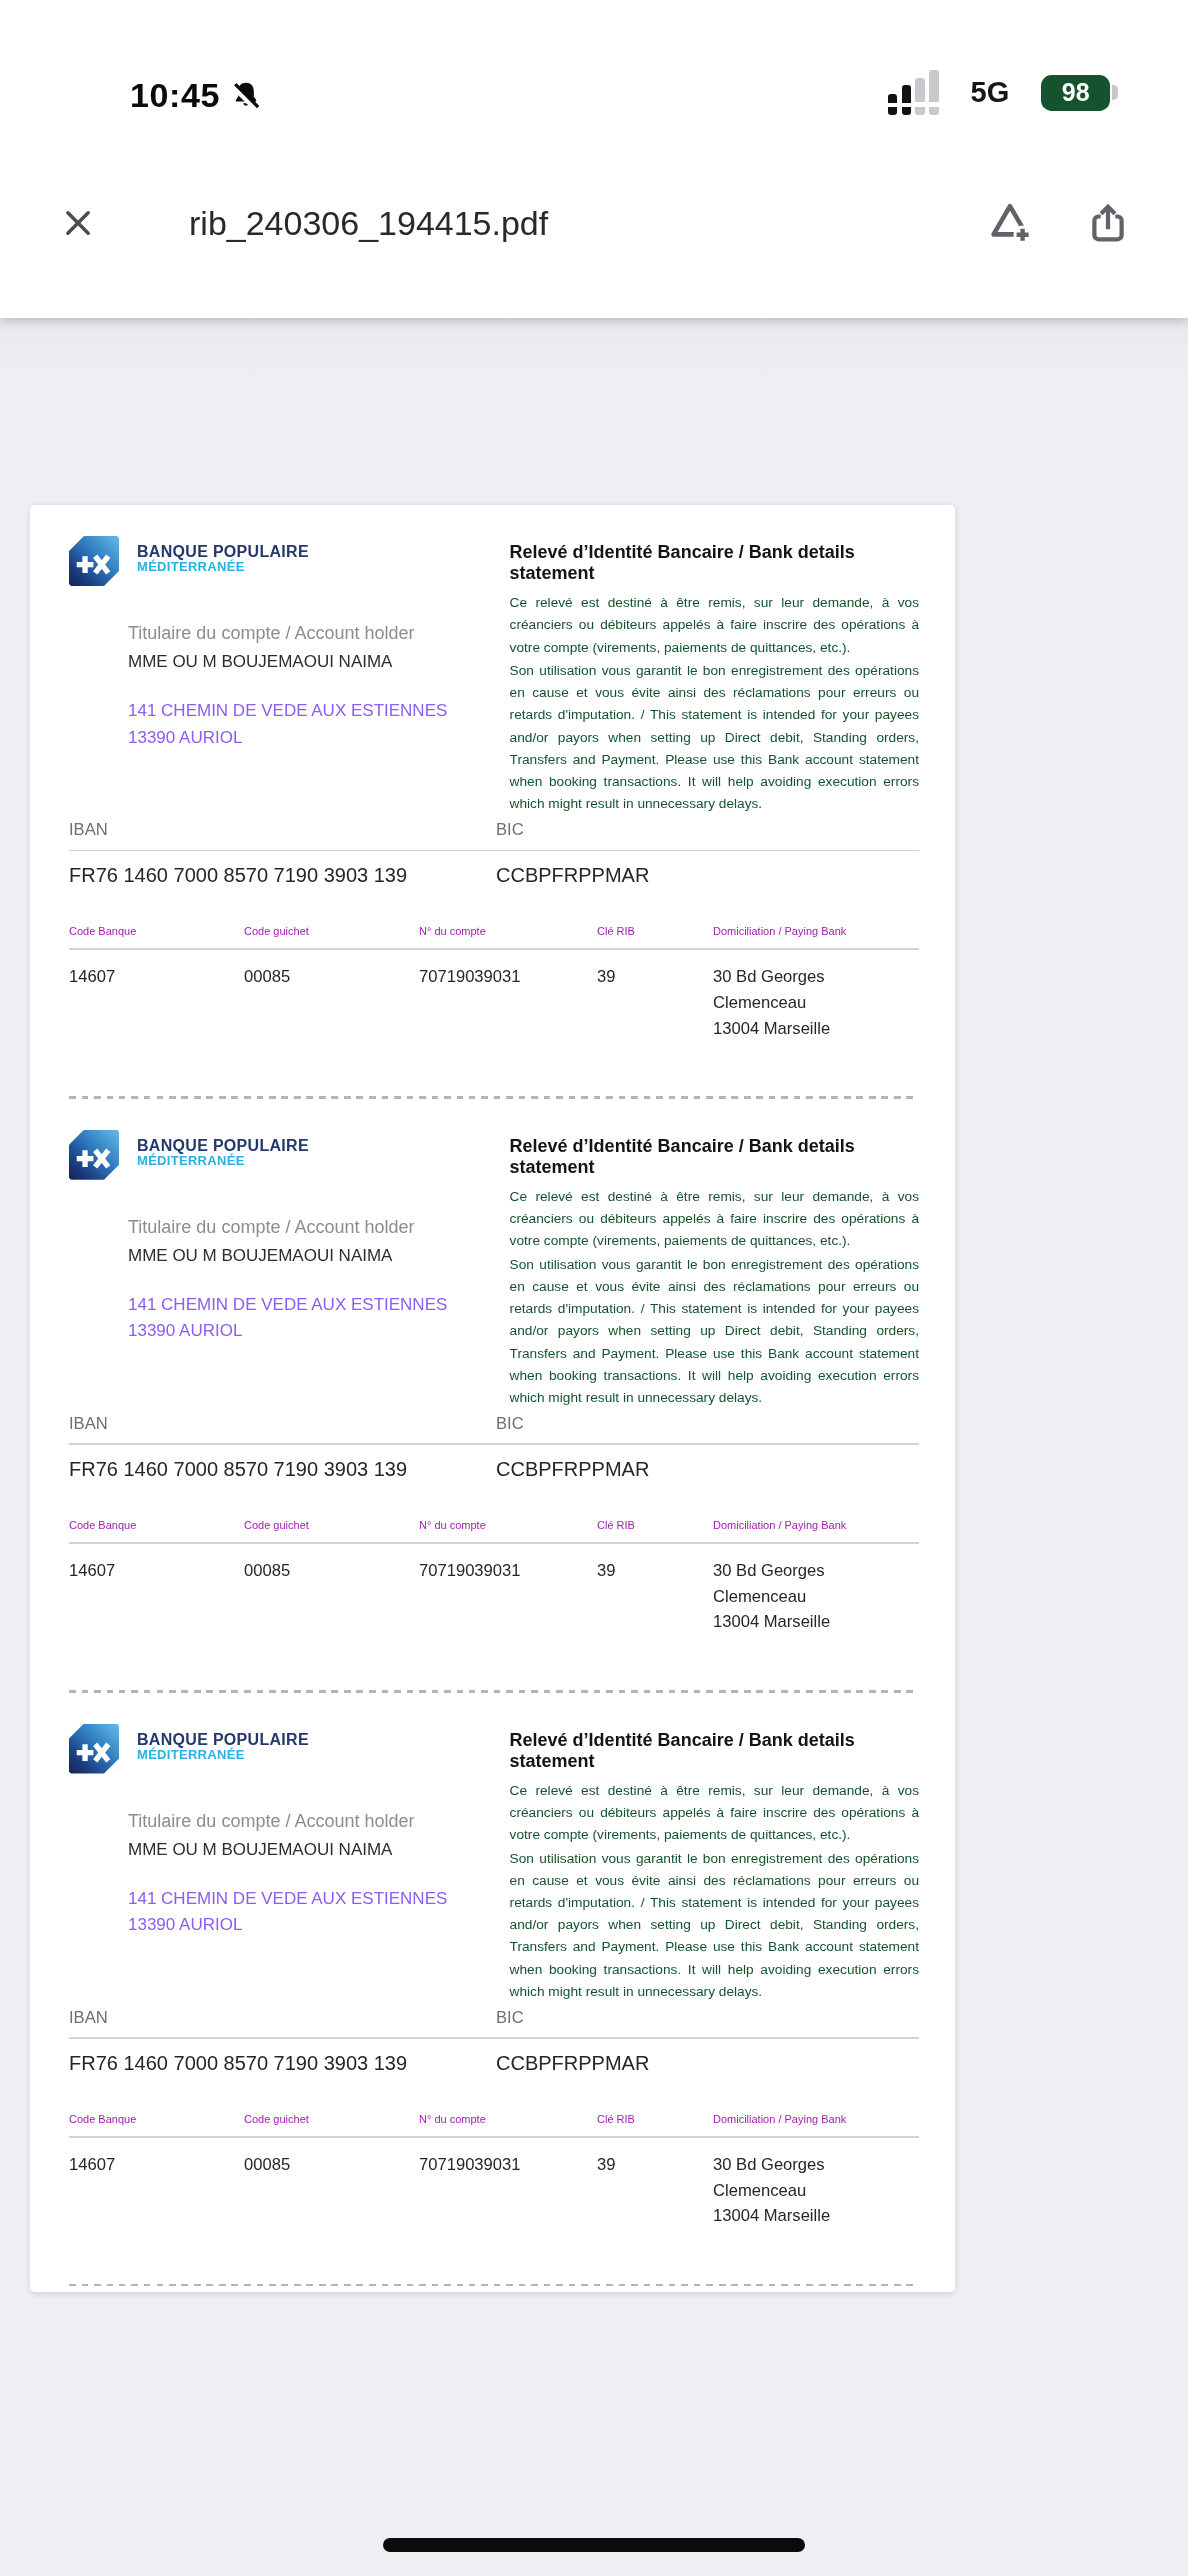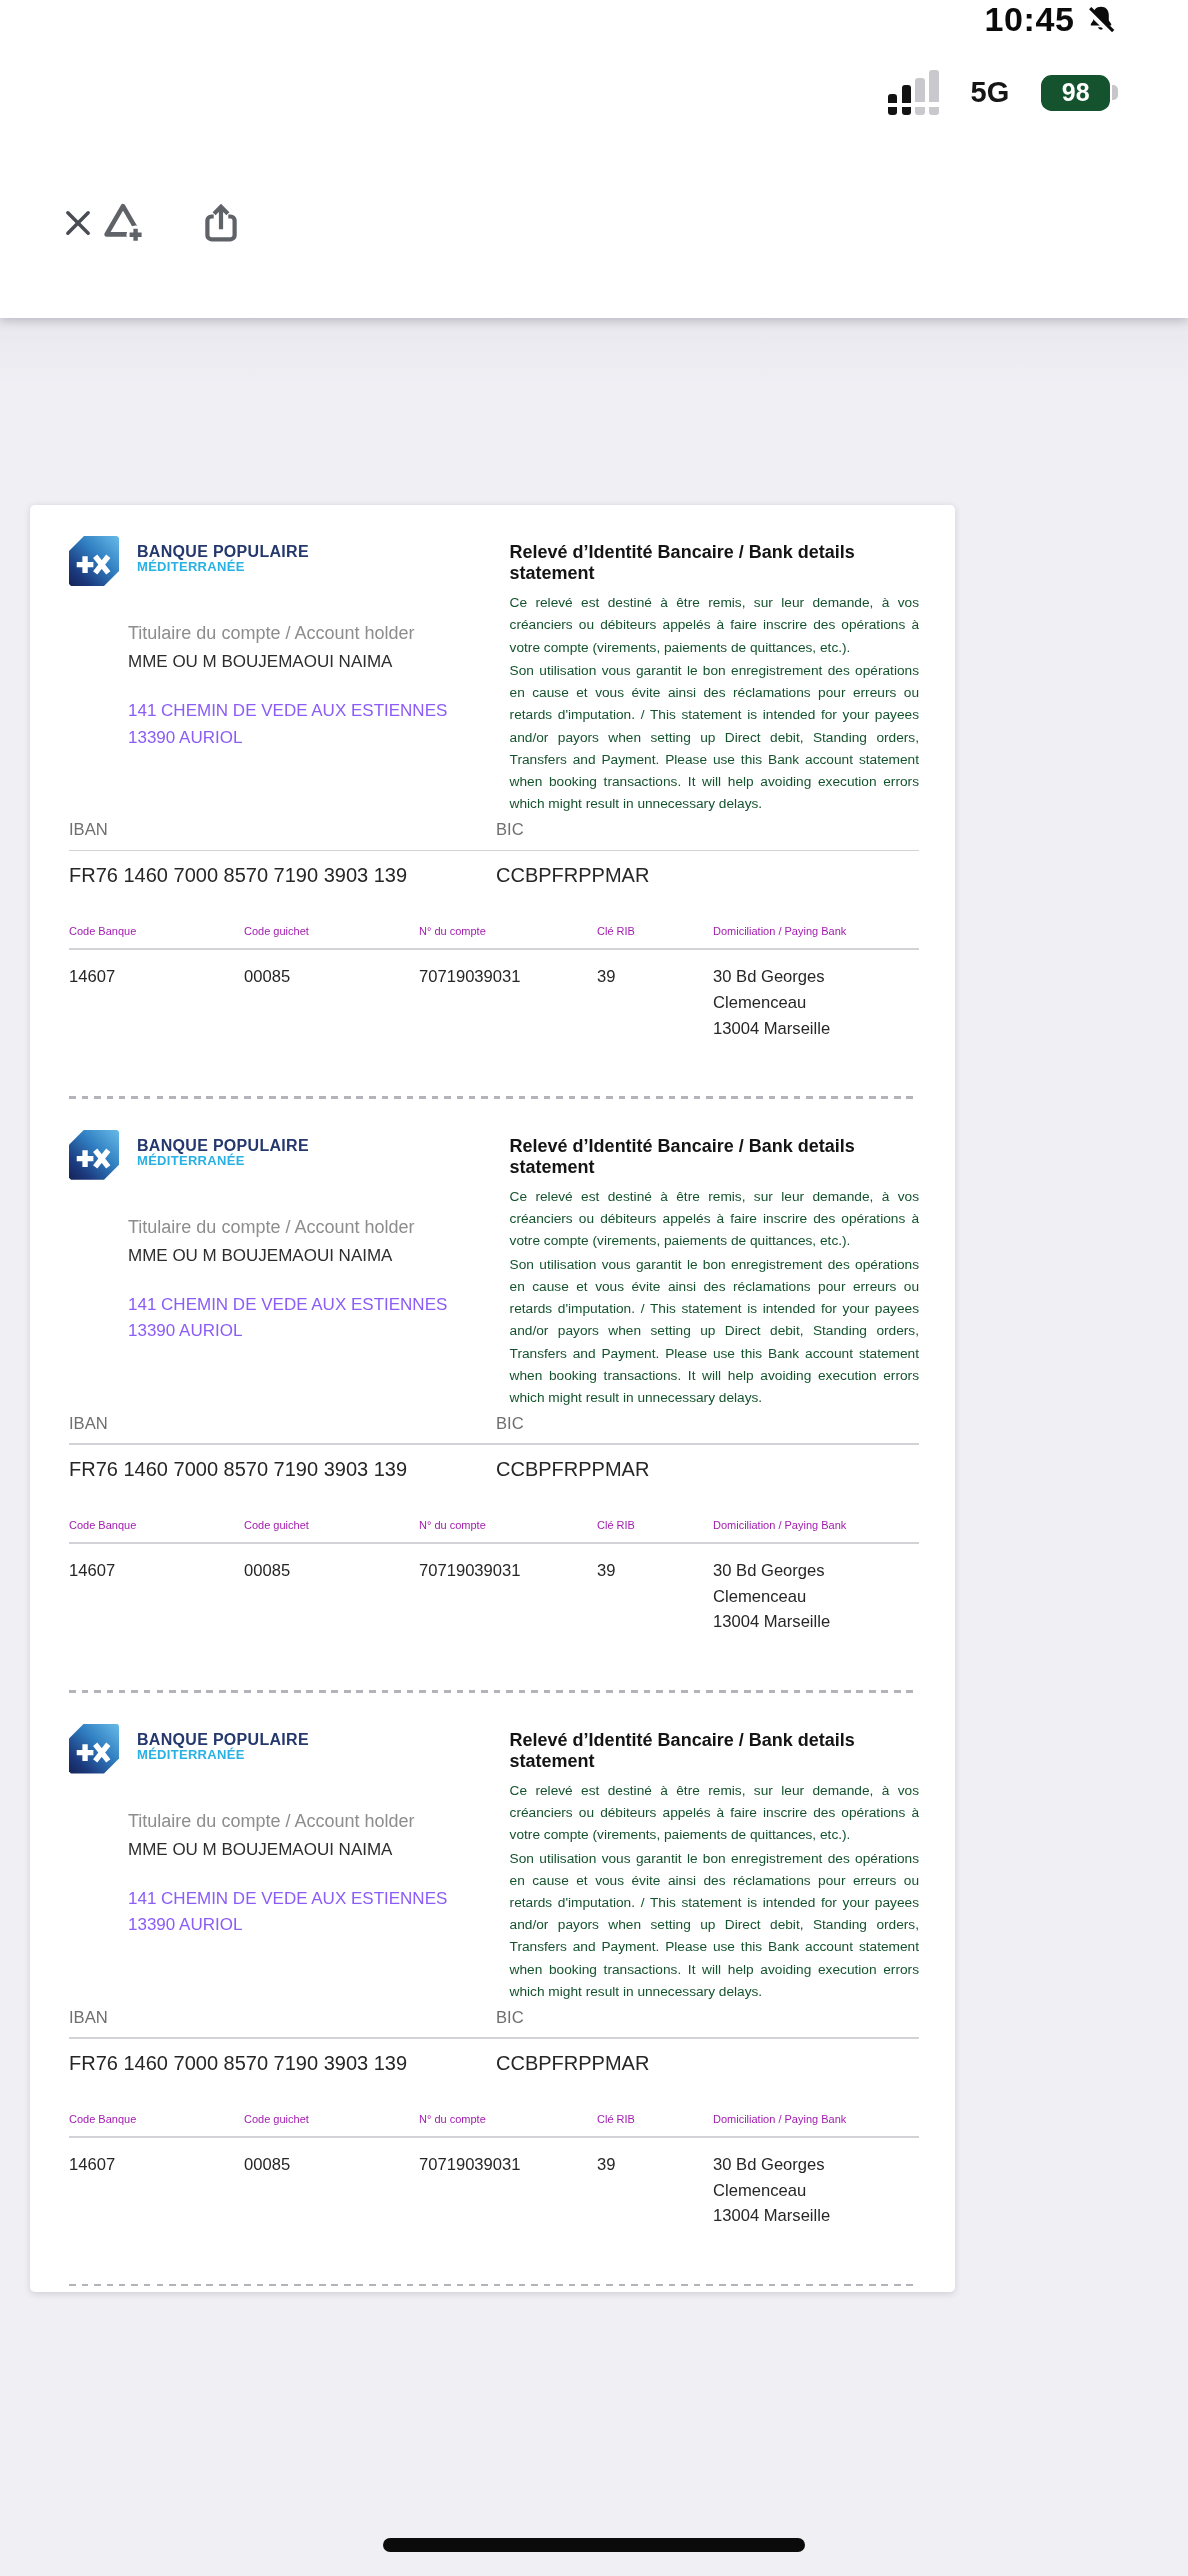--- a/index.html
+++ b/index.html
@@ -15,21 +15,20 @@
   .header {
     position:relative;
     background:#ffffff;
     box-shadow:0 3px 9.5px rgba(70,70,85,.28);
     z-index:5;
   }
   .statusbar {
     height:146px;
     display:flex; align-items:flex-end; justify-content:space-between;
     padding:0 70px 31px 130px;
-    flex-direction:column;
   }
   .sb-left { display:flex; align-items:center; gap:9.5px; }
   .sb-time { font-size:34px; font-weight:700; color:#0b0b0c; letter-spacing:0.6px; }
   .sb-right { display:flex; align-items:center; gap:32px; }
 
   .sig { display:flex; align-items:flex-end; gap:4.2px; height:45px; }
   .sig i {
     display:block; width:9.5px; border-radius:3px;
     background:linear-gradient(to top, currentColor 0 8.3px, transparent 8.3px 12.5px, currentColor 12.5px 100%);
   }
@@ -156,20 +155,21 @@
   </div>
 
   <div class="toolbar">
     <button class="tb-btn">
       <span>
         <svg width="42" height="42" viewBox="0 0 24 24">
           <path d="M6.2 6.2 L17.8 17.8 M17.8 6.2 L6.2 17.8" stroke="#494c52" stroke-width="2" stroke-linecap="round" fill="none"></path>
         </svg>
       </span>
     </button>
+    <div class="tb-title">rib_240306_194415.pdf</div>
     <div class="tb-actions">
       <button class="tb-btn">
         <span>
           <svg width="48" height="48" viewBox="0 0 24 24">
             <path d="M12 3.6 L20.2 17.7 L3.8 17.7 Z" fill="none" stroke="#5f6368" stroke-width="2.3" stroke-linejoin="round"></path>
             <circle cx="18.3" cy="17.9" r="4.6" fill="#ffffff"></circle>
             <path d="M18.3 14.9 v6 M15.3 17.9 h6" stroke="#5f6368" stroke-width="2.2" fill="none"></path>
           </svg>
         </span>
       </button>

